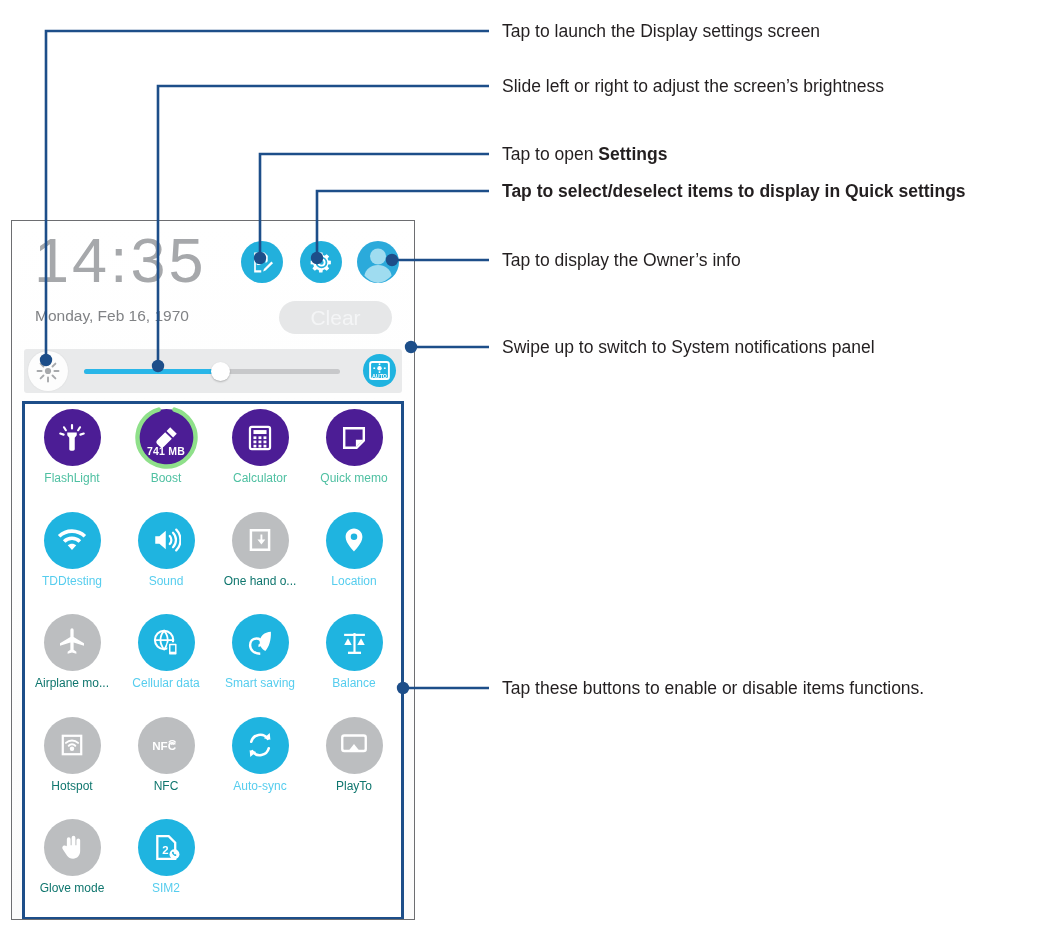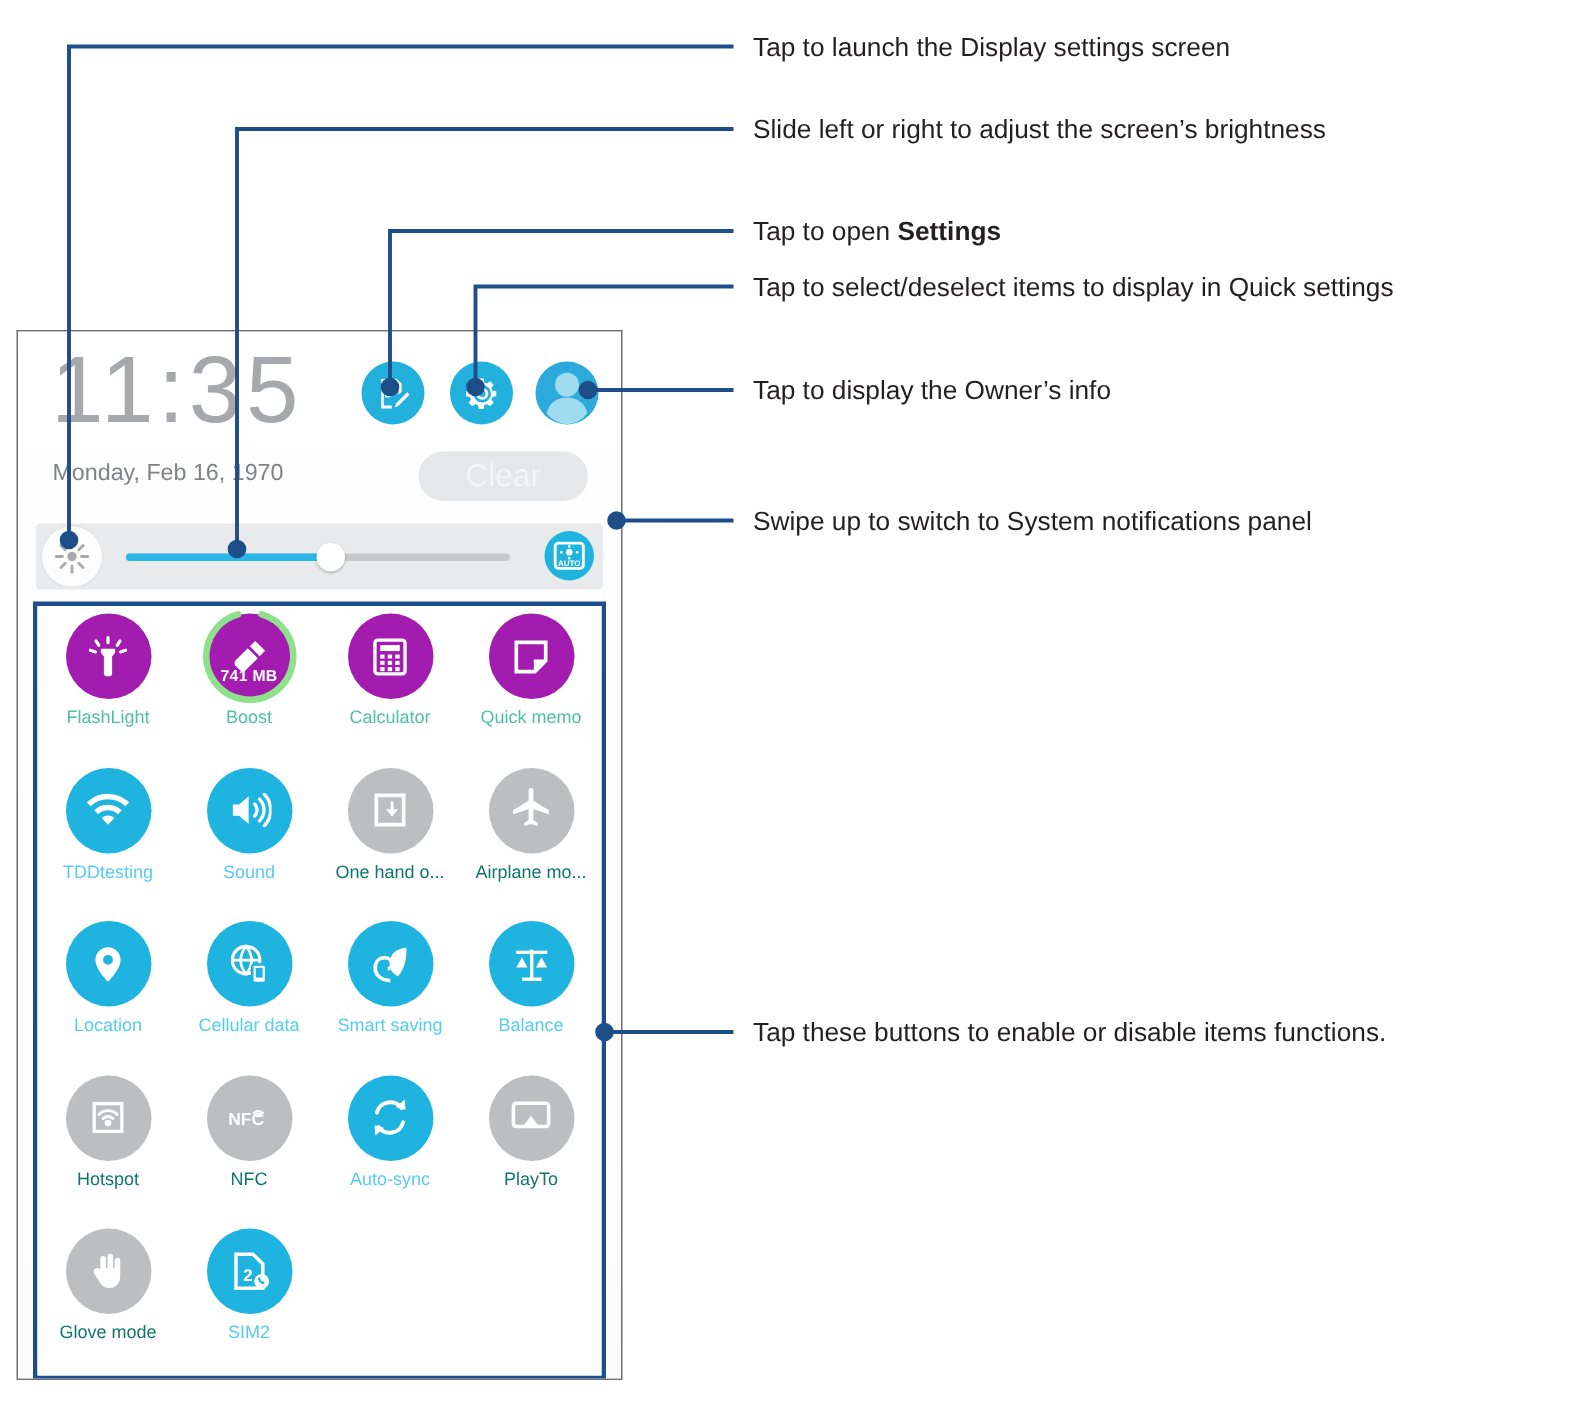--- a/index.html
+++ b/index.html
@@ -170,21 +170,21 @@
     display: flex; align-items: center; justify-content: center;
     position: relative;
   }
   .tile-label {
     margin-top: 5px;
     font-size: 12px;
     line-height: 15px;
     white-space: nowrap;
     font-family: "Liberation Sans", sans-serif;
   }
-  .t-green  .tile-circle { background: #a21caf; }
+  .t-green  .tile-circle { background: #4c1d95; }
   .t-green  .tile-label  { color: #4fc0a2; }
   .t-blue   .tile-circle { background: #1fb4e0; }
   .t-blue   .tile-label  { color: #56cdee; }
   .t-off    .tile-circle { background: #bcbec0; }
   .t-off    .tile-label  { color: #0f766e; }
 
   .boost-text {
     position: absolute;
     bottom: 9px; left: 0; right: 0;
     text-align: center;
@@ -236,29 +236,29 @@
       <circle cx="317" cy="258" r="6.2"></circle>
       <circle cx="392" cy="260" r="6.2"></circle>
       <circle cx="411" cy="347" r="6.2"></circle>
       <circle cx="403" cy="688" r="6.2"></circle>
     </g>
   </svg>
 
   <div class="caption" style="left:502px; top:21px;">Tap to launch the Display settings screen</div>
   <div class="caption" style="left:502px; top:76px;">Slide left or right to adjust the screen’s brightness</div>
   <div class="caption" style="left:502px; top:144px;"><span>Tap to open </span><b>Settings</b></div>
-  <div class="caption" style="left:502px; top:181px;">Tap to select/deselect items to display in Quick settings</div>
+  <div class="caption" style="left:502px; top:181px;font-weight:bold;">Tap to select/deselect items to display in Quick settings</div>
   <div class="caption" style="left:502px; top:250px;">Tap to display the Owner’s info</div>
   <div class="caption" style="left:502px; top:337px;">Swipe up to switch to System notifications panel</div>
   <div class="caption" style="left:502px; top:678px;">Tap these buttons to enable or disable items functions.</div>
 
   <div id="panel">
     <div id="panel-inner">
 
-      <div class="clock">11:35</div>
+      <div class="clock">14:35</div>
       <div class="datetext">Monday, Feb 16, 1970</div>
       <div class="clear-btn">Clear</div>
 
       <div class="act-icon" id="icon-quickmemo">
         <svg width="25" height="25" viewBox="0 0 24 24">
           <path d="M4 2.5h10l3 3v5.2l-2 2V7h-2.6V4.5H5.6v15h5.2v2H4z" fill="#ffffff"></path>
           <rect x="6.4" y="7.6" width="5.6" height="1.3" fill="#ffffff"></rect>
           <rect x="6.4" y="10.3" width="5.6" height="1.3" fill="#ffffff"></rect>
           <rect x="6.4" y="13" width="3.6" height="1.3" fill="#ffffff"></rect>
           <path d="M20.6 11.1l1.5 1.5-7.2 7.2-2.3.8.8-2.3z" fill="#ffffff"></path>
@@ -398,35 +398,35 @@
             </div>
             <div class="tile t-off">
               <div class="tile-circle">
                 <svg width="28" height="28" viewBox="0 0 24 24">
                   <path fill="none" stroke="#ffffff" stroke-width="2.1" d="M4.2 3.6h15.6v16.8H4.2z"></path>
                   <path fill="#ffffff" d="M12.4 7.2v4.3H9.8l3.4 4.4 3.4-4.4h-2.6V7.2z"></path>
                 </svg>
               </div>
               <div class="tile-label">One hand o...</div>
             </div>
+            <div class="tile t-blue">
+              <div class="tile-circle">
+                <svg width="28" height="28" viewBox="0 0 24 24">
+                  <path fill="#ffffff" d="M12 2.2c-4 0-7.2 3.2-7.2 7.2 0 5.4 7.2 12.4 7.2 12.4s7.2-7 7.2-12.4c0-4-3.2-7.2-7.2-7.2zm0 9.9a2.8 2.8 0 1 1 0-5.6 2.8 2.8 0 0 1 0 5.6z"></path>
+                </svg>
+              </div>
+              <div class="tile-label">Location</div>
+            </div>
             <div class="tile t-off">
               <div class="tile-circle">
                 <svg width="30" height="30" viewBox="0 0 24 24">
                   <path fill="#ffffff" d="M21.6 14.2v-2.1l-8.3-5V1.5a1.3 1.3 0 0 0-2.6 0v5.6l-8.3 5v2.1l8.3-2.6v5.7l-2.2 1.6v1.6l3.5-1 3.5 1v-1.6l-2.2-1.6v-5.7z"></path>
                 </svg>
               </div>
               <div class="tile-label">Airplane mo...</div>
-            </div>
-            <div class="tile t-blue">
-              <div class="tile-circle">
-                <svg width="28" height="28" viewBox="0 0 24 24">
-                  <path fill="#ffffff" d="M12 2.2c-4 0-7.2 3.2-7.2 7.2 0 5.4 7.2 12.4 7.2 12.4s7.2-7 7.2-12.4c0-4-3.2-7.2-7.2-7.2zm0 9.9a2.8 2.8 0 1 1 0-5.6 2.8 2.8 0 0 1 0 5.6z"></path>
-                </svg>
-              </div>
-              <div class="tile-label">Location</div>
             </div>
             <div class="tile t-blue">
               <div class="tile-circle">
                 <svg width="29" height="29" viewBox="0 0 24 24">
                   <circle cx="10" cy="10" r="7.6" fill="none" stroke="#ffffff" stroke-width="1.7"></circle>
                   <path fill="none" stroke="#ffffff" stroke-width="1.5" d="M2.4 10h15.2M10 2.4c2 2.3 3 5 3 7.6s-1 5.3-3 7.6c-2-2.3-3-5-3-7.6s1-5.3 3-7.6z"></path>
                   <rect x="13.4" y="12.4" width="7.6" height="10.2" rx="1.3" fill="#ffffff" stroke="#1fb4e0" stroke-width="1.4"></rect>
                   <rect x="15.3" y="14.3" width="3.8" height="5.3" fill="#1fb4e0"></rect>
                 </svg>
               </div>

